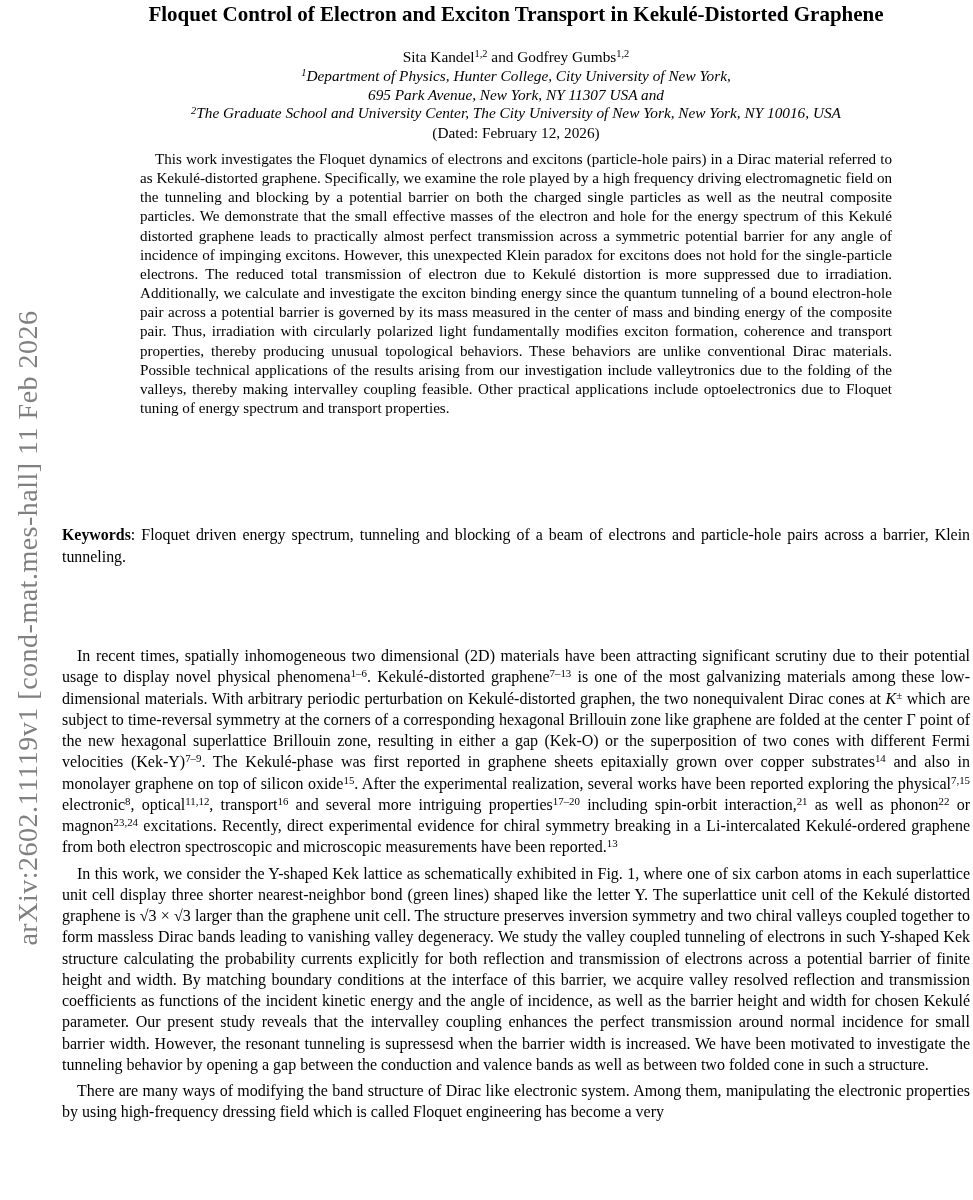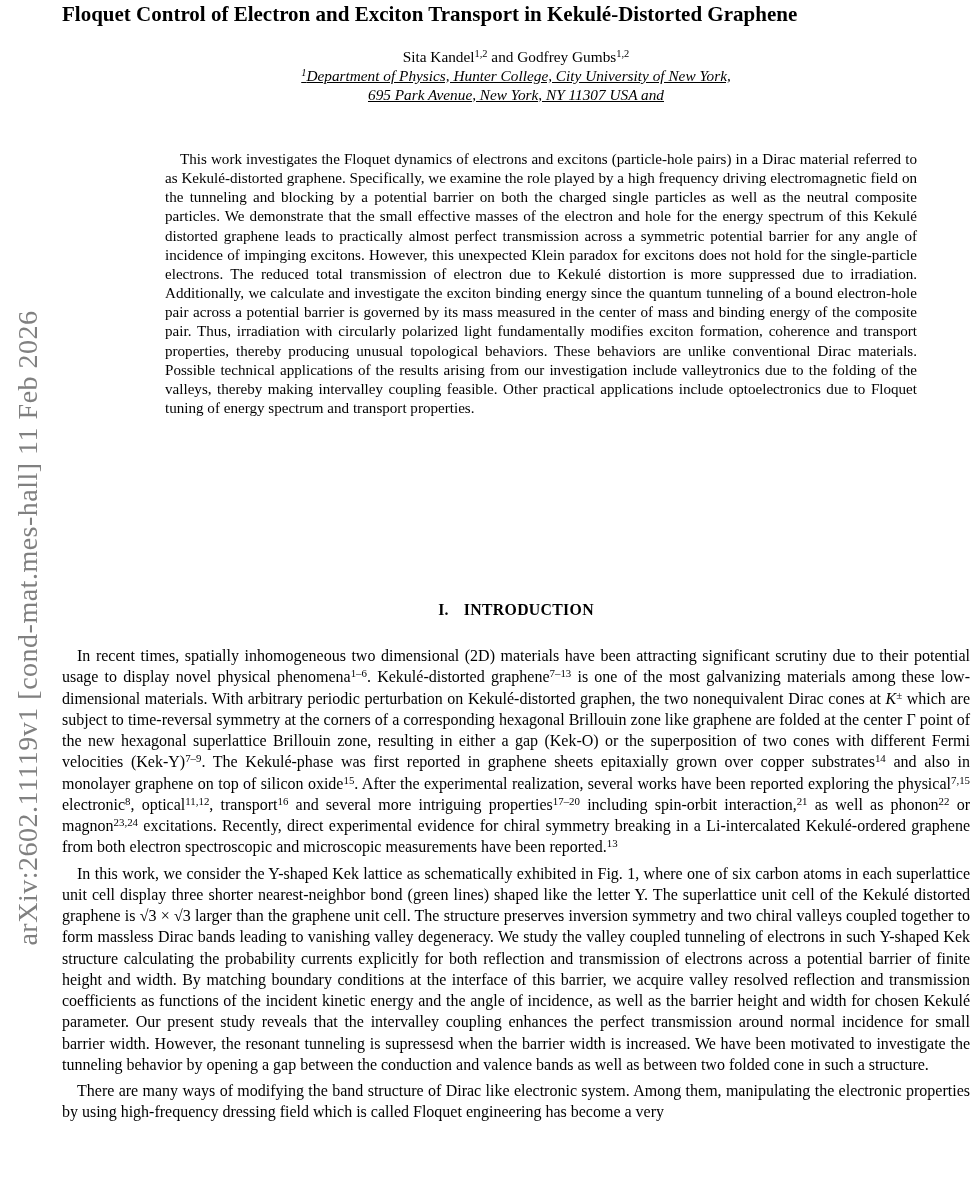--- a/index.html
+++ b/index.html
@@ -26,48 +26,48 @@
     color: #808080;
   }
   .content {
     position: absolute;
     left: 62px; top: 0;
     width: 908px; height: 1200px;
   }
   .title {
     position: absolute; top: 2px; left: 0;
     width: 100%;
+    text-align: center;
     font-size: 21px;
     font-weight: bold;
     line-height: 25px;
   }
   .authorblock {
     position: absolute; top: 48px; left: 0;
     width: 100%;
     text-align: center;
     font-size: 15.3px;
     line-height: 18.8px;
   }
-  .affil { font-style: italic; text-decoration: underline; }
+  .affil { font-style: italic; }
   .dated { font-style: normal; margin-top: 1px; }
   sup {
     font-size: 68%;
     line-height: 0;
     vertical-align: baseline;
     position: relative;
     top: -0.45em;
   }
   .abstract {
     position: absolute; top: 150px; left: 78px;
     width: 752px;
     font-size: 15.1px;
     line-height: 19.15px;
     text-align: justify;
     text-indent: 15px;
-    margin-left: 25px;
   }
   .keywords {
     position: absolute; top: 524px; left: 0;
     width: 100%;
     font-size: 15.9px;
     line-height: 21.5px;
     text-align: justify;
   }
   .keywords b { font-weight: bold; }
   .heading {
@@ -98,28 +98,28 @@
   <div class="watermark">arXiv:2602.11119v1  [cond-mat.mes-hall]  11 Feb 2026</div>
 
   <div class="content">
 
     <h1 class="title">Floquet Control of Electron and Exciton Transport in Kekulé-Distorted Graphene</h1>
 
     <div class="authorblock">
       <div>Sita Kandel<sup>1,2</sup> and Godfrey Gumbs<sup>1,2</sup></div>
       <div class="affil"><sup>1</sup><i>Department of Physics, Hunter College, City University of New York,</i></div>
       <div class="affil"><i>695 Park Avenue, New York, NY 11307 USA and</i></div>
+      <div class="affil"><sup>2</sup><i>The Graduate School and University Center, The City University of New York, New York, NY 10016, USA</i></div>
+      <div class="dated">(Dated: February 12, 2026)</div>
     </div>
 
     <div class="abstract">This work investigates the Floquet dynamics of electrons and excitons (particle-hole pairs) in a Dirac material referred to as Kekulé-distorted graphene. Specifically, we examine the role played by a high frequency driving electromagnetic field on the tunneling and blocking by a potential barrier on both the charged single particles as well as the neutral composite particles. We demonstrate that the small effective masses of the electron and hole for the energy spectrum of this Kekulé distorted graphene leads to practically almost perfect transmission across a symmetric potential barrier for any angle of incidence of impinging excitons. However, this unexpected Klein paradox for excitons does not hold for the single-particle electrons. The reduced total transmission of electron due to Kekulé distortion is more suppressed due to irradiation. Additionally, we calculate and investigate the exciton binding energy since the quantum tunneling of a bound electron-hole pair across a potential barrier is governed by its mass measured in the center of mass and binding energy of the composite pair. Thus, irradiation with circularly polarized light fundamentally modifies exciton formation, coherence and transport properties, thereby producing unusual topological behaviors. These behaviors are unlike conventional Dirac materials. Possible technical applications of the results arising from our investigation include valleytronics due to the folding of the valleys, thereby making intervalley coupling feasible. Other practical applications include optoelectronics due to Floquet tuning of energy spectrum and transport properties.</div>
 
+    <div class="keywords"><b>Keywords</b>:  Floquet driven energy spectrum, tunneling and blocking of a beam of electrons and particle-hole pairs across a barrier, Klein tunneling.</div>
 
-    <div class="heading">
-      <span class="secnum">I.</span><span>INTRODUCTION</span>
-    </div>
 
     <div class="intro">
       <p>In recent times, spatially inhomogeneous two dimensional (2D) materials have been attracting significant scrutiny due to their potential usage to display novel physical phenomena<sup>1–6</sup>.  Kekulé-distorted graphene<sup>7–13</sup> is one of the most galvanizing materials among these low-dimensional materials. With arbitrary periodic perturbation on Kekulé-distorted graphen, the two nonequivalent Dirac cones at <i>K</i><sup>±</sup> which are subject to time-reversal symmetry at the corners of a corresponding hexagonal Brillouin zone like graphene are folded at the center Γ point of the new hexagonal superlattice Brillouin zone, resulting in either a gap (Kek-O) or the superposition of two cones with different Fermi velocities (Kek-Y)<sup>7–9</sup>. The Kekulé-phase was first reported in graphene sheets epitaxially grown over copper substrates<sup>14</sup> and also in monolayer graphene on top of silicon oxide<sup>15</sup>. After the experimental realization, several works have been reported exploring the physical<sup>7,15</sup> electronic<sup>8</sup>, optical<sup>11,12</sup>, transport<sup>16</sup> and several more intriguing properties<sup>17–20</sup> including spin-orbit interaction,<sup>21</sup> as well as phonon<sup>22</sup> or magnon<sup>23,24</sup> excitations.  Recently, direct experimental evidence for chiral symmetry breaking in a Li-intercalated Kekulé-ordered graphene from both electron spectroscopic and microscopic measurements have been reported.<sup>13</sup></p>
       <p>In this work, we consider the Y-shaped Kek lattice as schematically exhibited in Fig. 1, where one of six carbon atoms in each superlattice unit cell display three shorter nearest-neighbor bond (green lines) shaped like the letter Y. The superlattice unit cell of the Kekulé distorted graphene is <span class="math">√3 × √3</span> larger than the graphene unit cell.  The structure preserves inversion symmetry and two chiral valleys coupled together to form massless Dirac bands leading to vanishing valley degeneracy. We study the valley coupled tunneling of electrons in such Y-shaped Kek structure calculating the probability currents explicitly for both reflection and transmission of electrons across a potential barrier of finite height and width. By matching boundary conditions at the interface of this barrier, we acquire valley resolved reflection and transmission coefficients as functions of the incident kinetic energy and the angle of incidence, as well as the barrier height and width for chosen Kekulé parameter. Our present study reveals that the intervalley coupling enhances the perfect transmission around normal incidence for small barrier width. However, the resonant tunneling is supressesd when the barrier width is increased. We have been motivated to investigate the tunneling behavior by opening a gap between the conduction and valence bands as well as between two folded cone in such a structure.</p>
       <p>There are many ways of modifying the band structure of Dirac like electronic system. Among them, manipulating the electronic properties by using high-frequency dressing field which is called Floquet engineering has become a very</p>
     </div>
 
   </div>
 </div>
 

